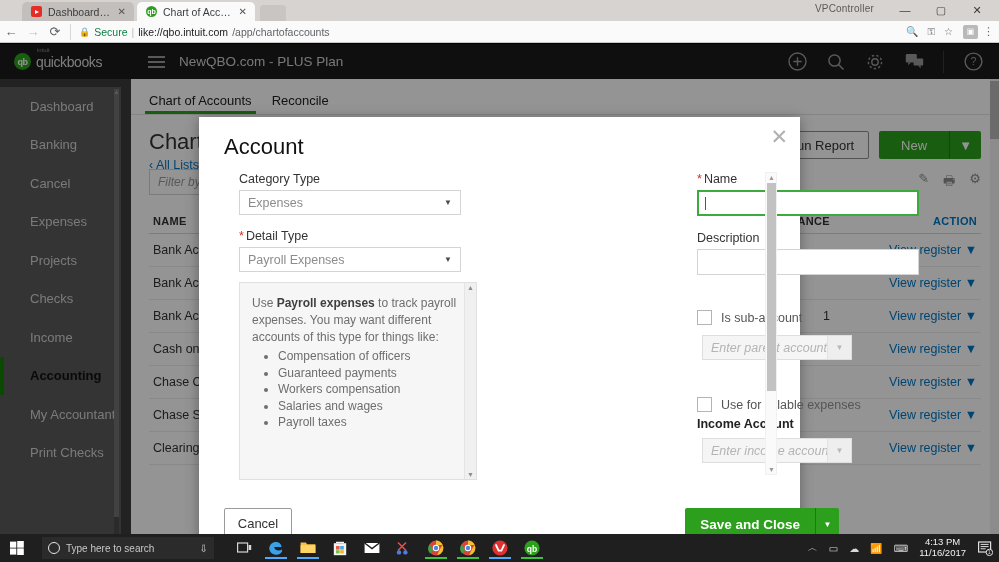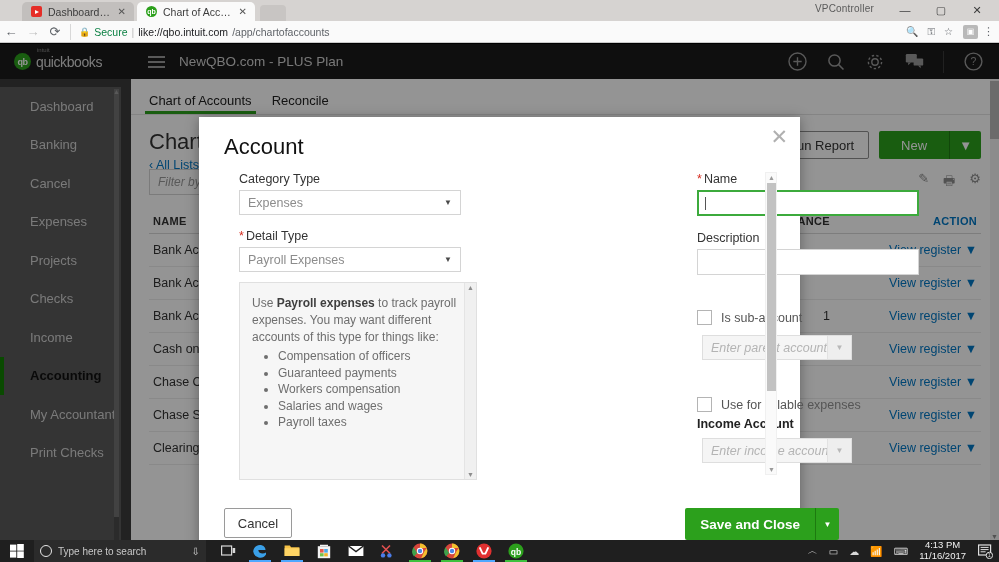--- a/index.html
+++ b/index.html
@@ -255,22 +255,22 @@
 
   
   .page-scroll {
     position: absolute; right: 0; top: 35px; width: 9px; height: 461px; background: #f1f1f1;
   }
   .page-scroll .thumb { position: absolute; left:0; top: 2px; width: 9px; height: 58px; background: #b9b9b9; }
   .page-scroll .a { position:absolute; left:1px; font-size:7px; color:#8d8d8d; }
 
   
   .taskbar {
-    position: absolute; left: 0; bottom: 0; width: 999px; height: 22px;
-    background: #1f1f1f; display: flex; align-items: center;
+    position: absolute; left: 0; bottom: 0; width: 999px; height: 28px;
+    background: #1f1f1f; display: flex; align-items: center; gap: 8px;
   }
   .tb-start { width: 34px; display: flex; align-items: center; justify-content: center; }
   .tb-search {
     width: 172px; height: 22px; background: #2b2b2b; display: flex; align-items: center;
     gap: 6px; padding: 0 6px; font-size: 10px; color: #c8c8c8;
   }
   .tb-circle { width: 12px; height: 12px; border: 1.5px solid #e6e6e6; border-radius: 50%; flex:none; }
   .tb-mic { margin-left: auto; font-size: 10px; color: #d0d0d0; }
   .tb-icons { display: flex; align-items: center; gap: 0px; padding-left: 6px; }
   .tb-app { width: 32px; height: 22px; display: flex; align-items: center; justify-content: center; position: relative; }

